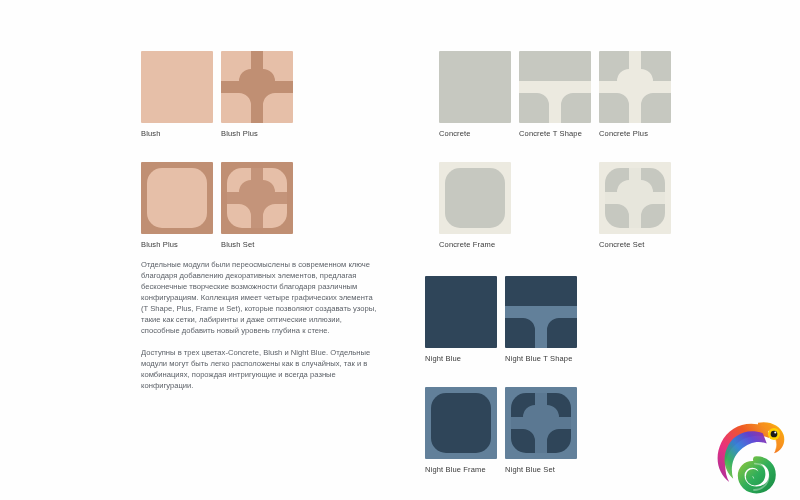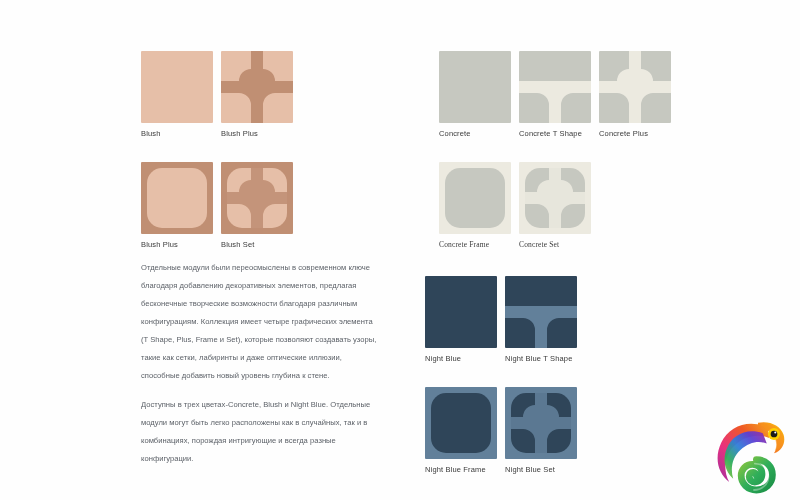--- a/index.html
+++ b/index.html
@@ -7,21 +7,21 @@
     width:800px;height:500px;
     background:#ffffff;
     font-family:"Liberation Sans","DejaVu Sans",sans-serif;
     overflow:hidden;
     position:relative;
   }
   .page{position:absolute;inset:0;background:#fefefe;}
 
   
   .group{position:absolute;}
-  .row{display:flex;}
+  .row{display:flex;justify-content:space-between;}
   .cell{margin-right:8px;}
   .tile{
     width:72px;height:72px;
     position:relative;
     overflow:hidden;
     border-radius:1px;
   }
   .tile svg{display:block;width:72px;height:72px;}
   .label{
     margin-top:6px;
@@ -31,21 +31,21 @@
     white-space:nowrap;
     line-height:10px;
   }
 
   
   .desc{
     position:absolute;
     left:141px;top:259px;
     width:238px;
     font-size:7.6px;
-    line-height:18px;
+    line-height:11px;
     color:#5a5f66;
     letter-spacing:.02px;
   }
   .desc p{margin:0 0 11px 0;}
   .desc p:last-child{margin-bottom:0;}
 
   
   .logo{
     position:absolute;
     right:8px;bottom:6px;
@@ -142,21 +142,21 @@
               <rect x="30" y="0" width="12" height="72" fill="#eceae0"></rect>
               <path d="M30,30 L30,18 A12,12 0 0 0 18,30 Z" fill="#eceae0"></path>
               <path d="M42,30 L42,18 A12,12 0 0 1 54,30 Z" fill="#eceae0"></path>
               <path d="M30,42 L30,54 A12,12 0 0 0 18,42 Z" fill="#eceae0"></path>
               <path d="M42,42 L42,54 A12,12 0 0 1 54,42 Z" fill="#eceae0"></path>
             </svg>
           </div>
           <div class="label">Concrete Plus</div>
         </div>
       </div>
-      <div class="row" style="margin-top: 23px; font-family: Liberation Serif, serif;">
+      <div class="row" style="margin-top: 23px;">
         <div class="cell">
           <div class="tile">
             <svg viewBox="0 0 72 72" preserveAspectRatio="none">
               <rect width="72" height="72" fill="#eceae0"></rect>
               <rect x="6" y="6" width="60" height="60" rx="15" ry="15" fill="#c6c8c0"></rect>
             </svg>
           </div>
           <div class="label">Concrete Frame</div>
         </div>
         <div class="cell">

